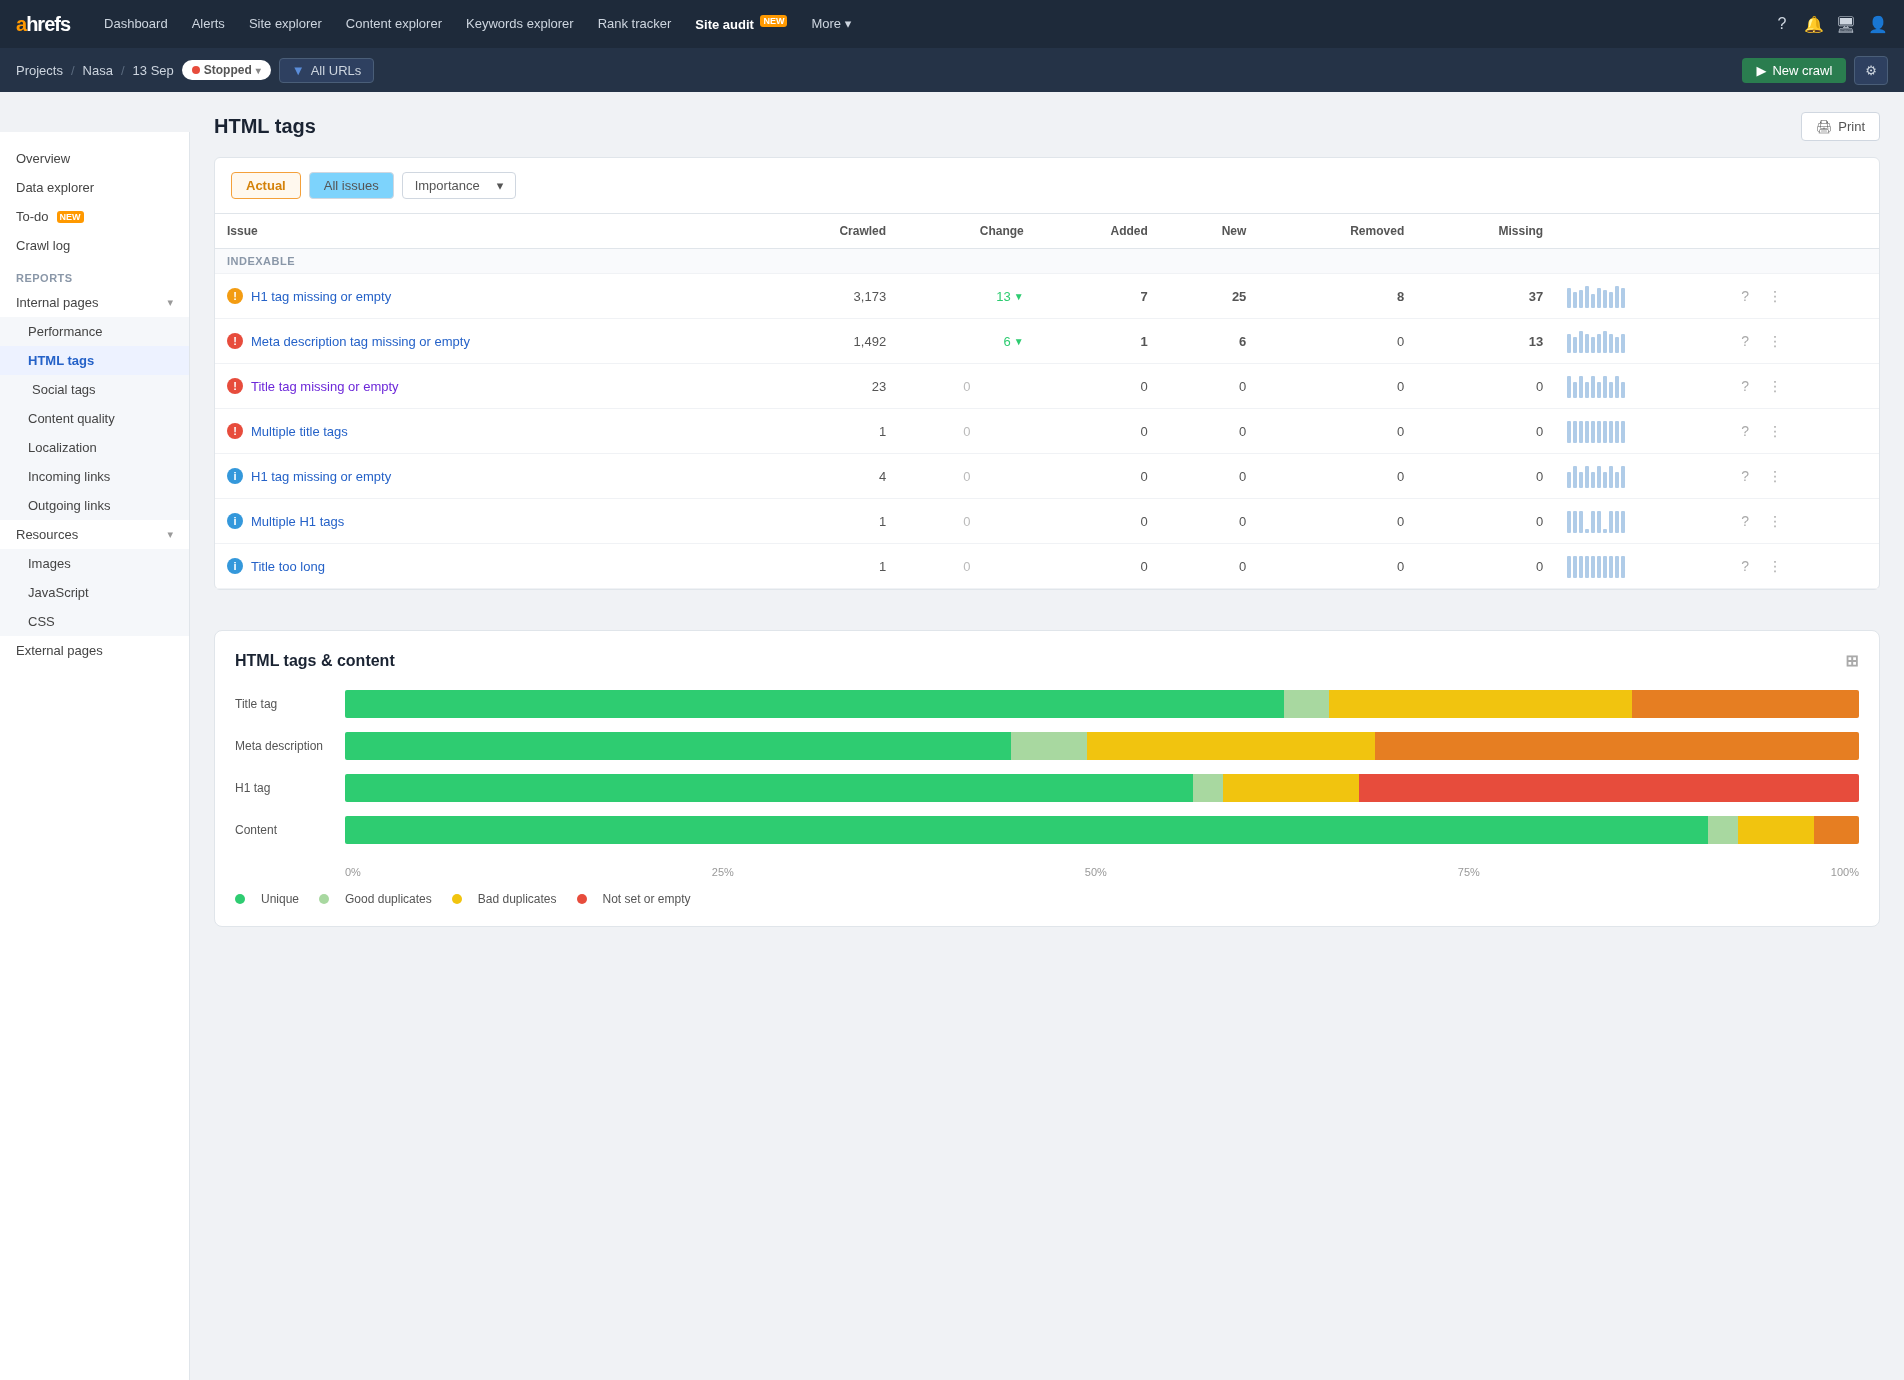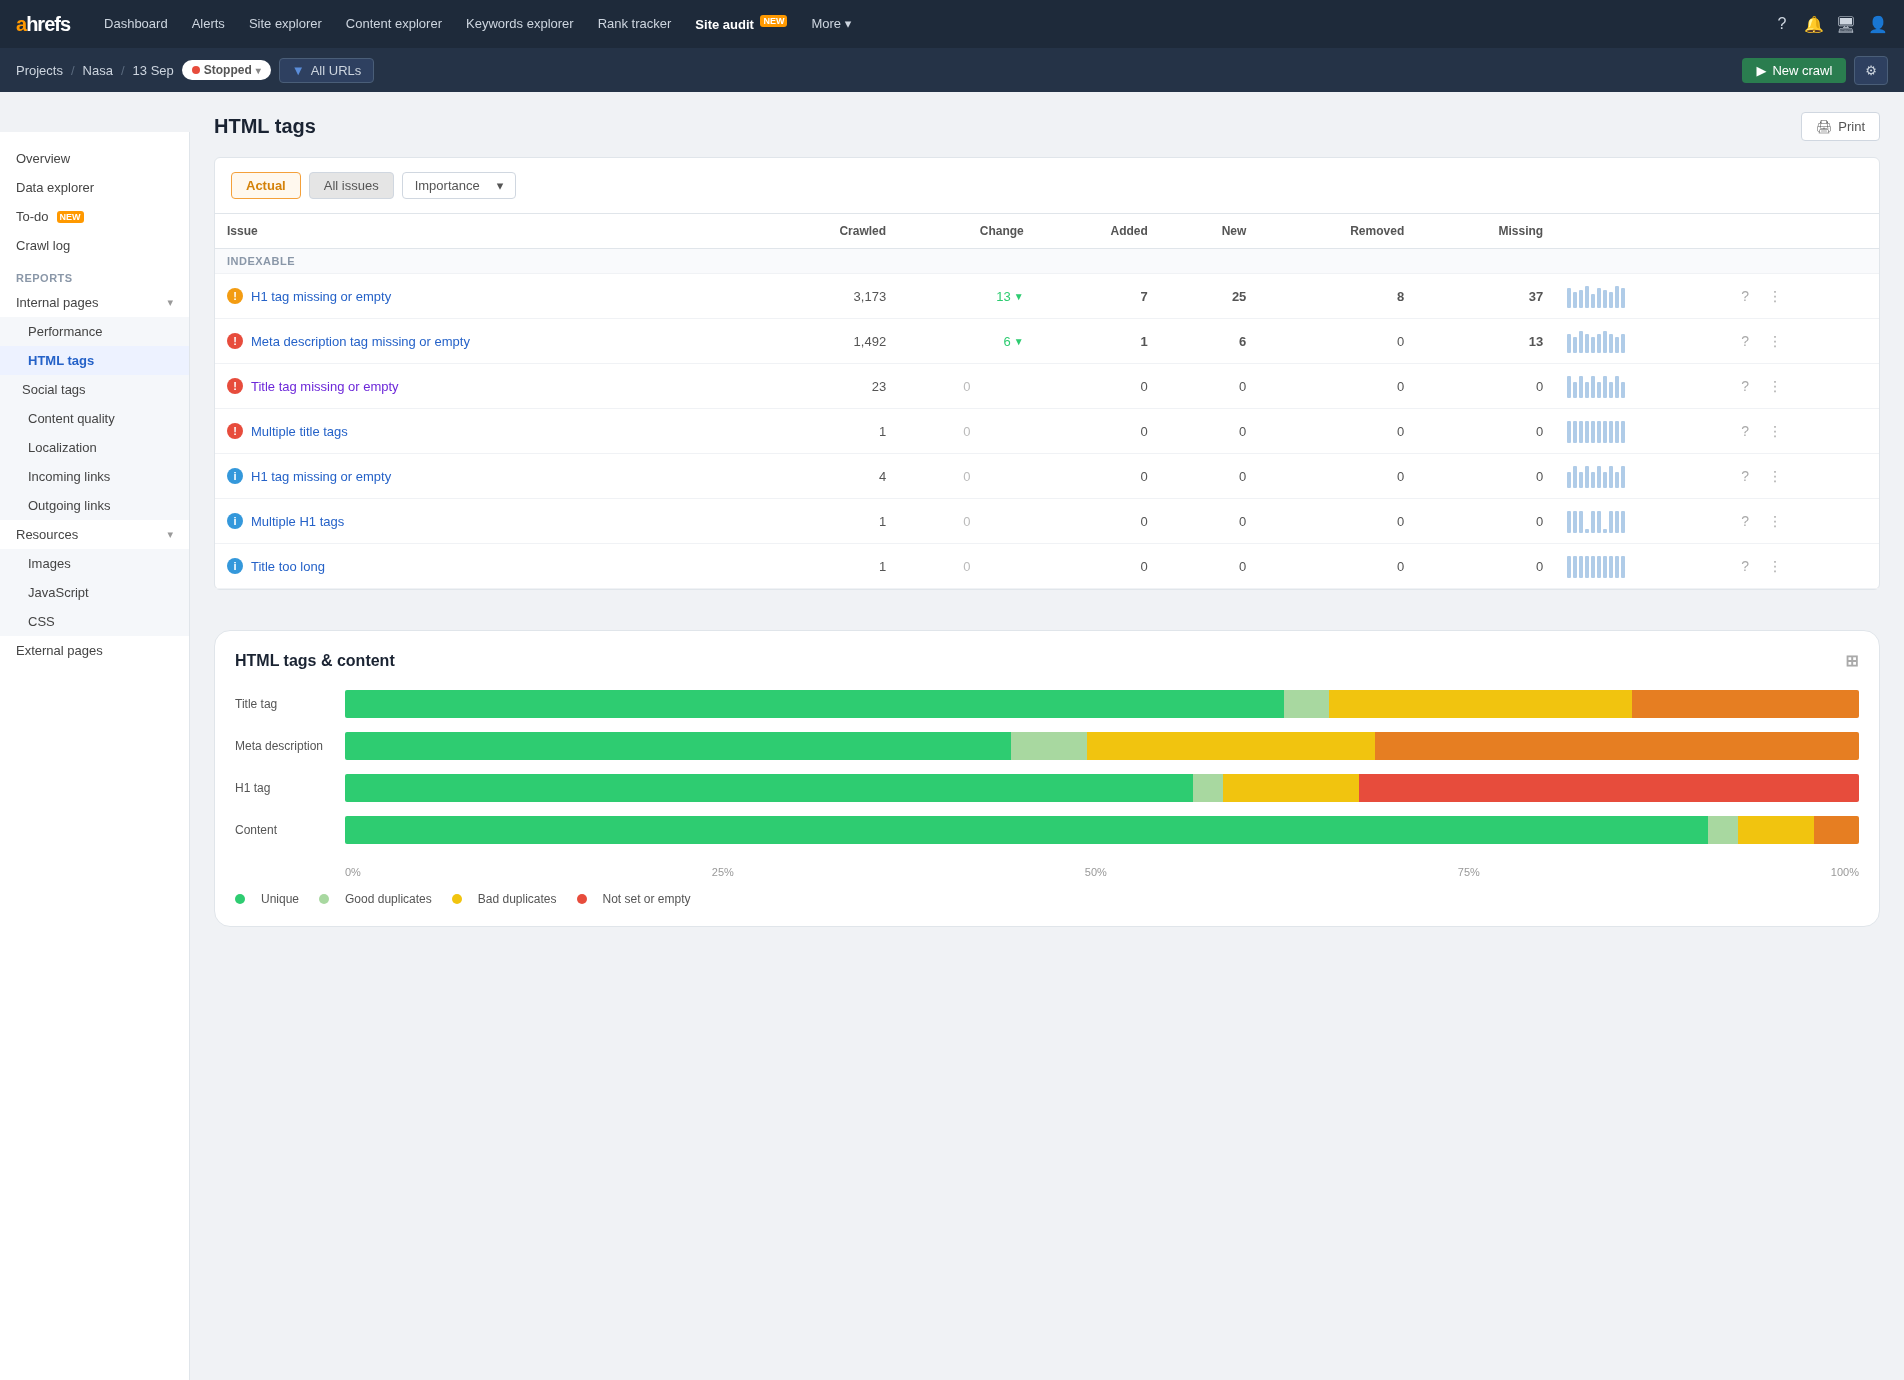--- a/index.html
+++ b/index.html
@@ -42,21 +42,21 @@
     .sidebar-group { background: #f5f7fa; }
 
     
     .main { flex: 1; padding: 20px 24px; overflow: auto; }
     .page-title { font-size: 20px; font-weight: 700; color: #1a2332; margin-bottom: 16px; display: flex; align-items: center; justify-content: space-between; }
     .print-btn { display: flex; align-items: center; gap: 6px; border: 1px solid #d0d7e0; border-radius: 4px; padding: 6px 14px; font-size: 13px; color: #555; cursor: pointer; background: #fff; }
 
     
     .card { background: #fff; border: 1px solid #e0e5ea; border-radius: 6px; margin-bottom: 20px; }
     .card-header { padding: 14px 16px; display: flex; align-items: center; gap: 8px; border-bottom: 1px solid #e0e5ea; }
-    .tab-btn { padding: 5px 14px; border-radius: 4px; border: 1px solid #d0d7e0; font-size: 13px; cursor: pointer; background: #e5e5e5; color: #555; }
+    .tab-btn { padding: 5px 14px; border-radius: 4px; border: 1px solid #d0d7e0; font-size: 13px; cursor: pointer; background: #7dd3fc; color: #555; }
     .tab-btn.active { background: #fff8ee; border-color: #f4a03a; color: #d4820a; font-weight: 600; }
     .importance-btn { padding: 5px 12px; border-radius: 4px; border: 1px solid #d0d7e0; font-size: 13px; cursor: pointer; background: #fff; color: #555; display: flex; align-items: center; gap: 17px; }
 
     table { width: 100%; border-collapse: collapse; }
     thead th { padding: 10px 12px; text-align: left; font-size: 12px; font-weight: 600; color: #555; border-bottom: 1px solid #e0e5ea; background: #fff; }
     thead th.right { text-align: right; }
     .section-header td { padding: 6px 12px; font-size: 11px; font-weight: 700; color: #8a97a8; letter-spacing: 0.5px; text-transform: uppercase; background: #f9fafc; border-top: 1px solid #e0e5ea; }
     td { padding: 10px 12px; border-bottom: 1px solid #f0f2f5; font-size: 13px; }
     td.right { text-align: right; color: #555; }
     td.center { text-align: center; color: #bbb; }
@@ -71,21 +71,21 @@
     .val-green { color: #2ecc71; font-weight: 600; }
     .val-orange { color: #f39c12; font-weight: 600; }
     .val-gray { color: #bbb; }
     .mini-bar-cell { display: flex; align-items: center; gap: 6px; }
     .mini-bars { display: flex; gap: 2px; align-items: flex-end; height: 24px; }
     .mini-bar { width: 4px; background: #b0cce8; border-radius: 1px; }
     .row-actions { display: flex; align-items: center; gap: 6px; }
     .icon-btn { width: 24px; height: 24px; display: flex; align-items: center; justify-content: center; border-radius: 50%; cursor: pointer; color: #aaa; font-size: 14px; }
 
     
-    .chart-card { background: #fff; border: 1px solid #e0e5ea; border-radius: 16px; padding: 20px; margin-top: 40px; }
+    .chart-card { background: #fff; border: 1px solid #e0e5ea; border-radius: 8px; padding: 20px; margin-top: 40px; }
     .chart-title { font-size: 16px; font-weight: 700; color: #1a2332; margin-bottom: 20px; display: flex; align-items: center; justify-content: space-between; }
     .chart-icon { color: #aaa; font-size: 16px; cursor: pointer; }
     .bar-chart { width: 100%; }
     .bar-row { display: flex; align-items: center; margin-bottom: 14px; }
     .bar-label { width: 110px; font-size: 12px; color: #555; flex-shrink: 0; }
     .bar-container { flex: 1; height: 28px; display: flex; border-radius: 2px; overflow: hidden; }
     .bar-seg { height: 100%; }
     .x-axis { display: flex; justify-content: space-between; padding: 8px 0 0 110px; font-size: 11px; color: #999; }
     .legend { display: flex; gap: 20px; margin-top: 14px; flex-wrap: wrap; }
     .legend-item { display: flex; align-items: center; gap: 16px; font-size: 12px; color: #555; }
@@ -160,21 +160,21 @@
       <span>Internal pages</span>
       <span class="chevron">▾</span>
     </div>
     <div class="sidebar-group">
       <div class="sidebar-item" style="padding-left: 28px;">
         <span>Performance</span>
       </div>
       <div class="sidebar-item active" style="padding-left: 28px;">
         <span>HTML tags</span>
       </div>
-      <div class="sidebar-item" style="padding-left: 22px;">
+      <div class="sidebar-item" style="padding-left: 32px;">
         <span>Social tags</span>
       </div>
       <div class="sidebar-item" style="padding-left: 28px;">
         <span>Content quality</span>
       </div>
       <div class="sidebar-item" style="padding-left: 28px;">
         <span>Localization</span>
       </div>
       <div class="sidebar-item" style="padding-left: 28px;">
         <span>Incoming links</span>

